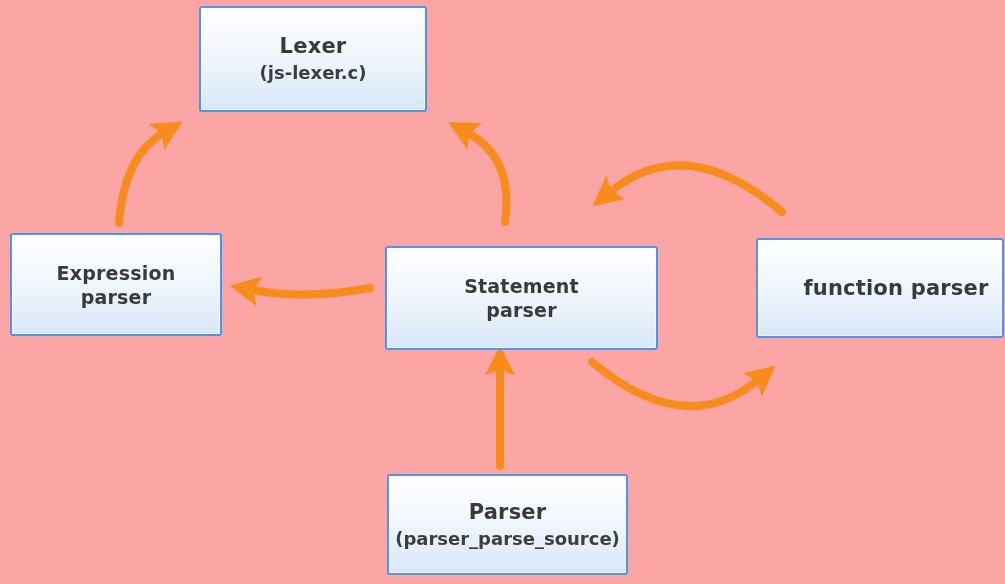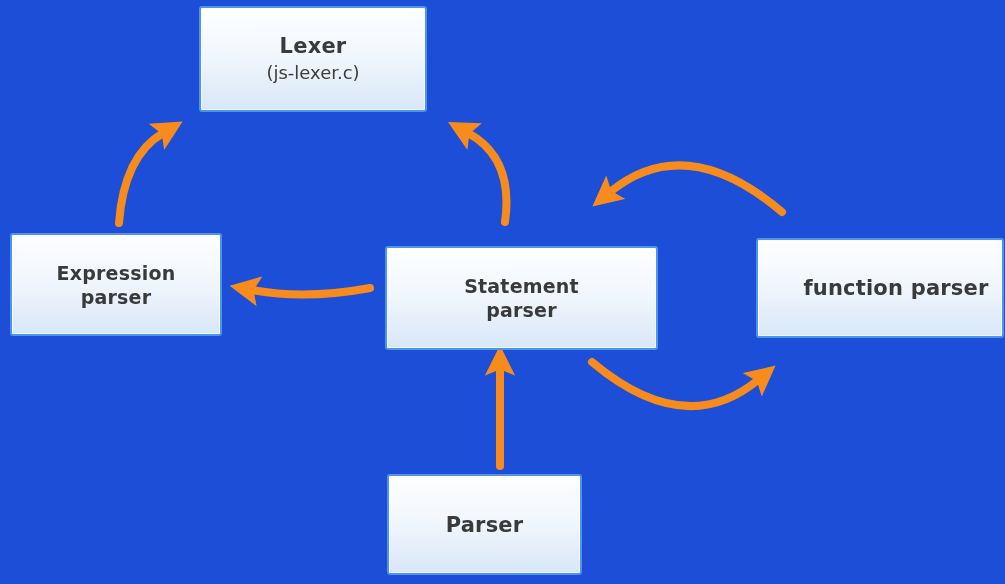--- a/index.html
+++ b/index.html
@@ -5,21 +5,21 @@
   html, body {
     margin: 0;
     padding: 0;
     background: #ffffff;
     font-family: "DejaVu Sans", "Liberation Sans", sans-serif;
   }
   .canvas {
     position: relative;
     width: 1005px;
     height: 584px;
-    background: #1d4ed8;
+    background: #fca5a5;
     overflow: hidden;
   }
   .edges-layer {
     position: absolute;
     left: 0; top: 0;
     width: 1005px;
     height: 584px;
     z-index: 1;
   }
   .node {
@@ -44,35 +44,35 @@
     letter-spacing: 0.2px;
   }
   .node .title.narrow {
     max-width: 130px; 
   }
   .node .title.big {
     font-size: 21px;
     line-height: 26px;
   }
   .node .subtitle {
-    font-weight: normal;
+    font-weight: bold;
     font-size: 17px;
     line-height: 24px;
     margin-top: 2px;
     color: #3d3d3d;
   }
   .node .subtitle.big {
     font-size: 18px;
   }
   
   #node-lexer      { left: 199px; top: 6px;   width: 228px; height: 106px; }
   #node-expression { left: 10px;  top: 233px; width: 212px; height: 103px; }
   #node-statement  { left: 385px; top: 246px; width: 273px; height: 104px; }
   #node-function   { left: 756px; top: 238px; width: 248px; height: 100px; padding-left: 32px; }
-  #node-parser     { left: 387px; top: 474px; width: 195px; height: 101px; }
+  #node-parser     { left: 387px; top: 474px; width: 241px; height: 101px; }
 </style>
 </head>
 <body>
 
 <div class="canvas">
 
   <svg class="edges-layer" width="1005" height="584" viewBox="0 0 1005 584" xmlns="http://www.w3.org/2000/svg">
     <defs>
       <marker id="ah" viewBox="0 0 10 10" refX="2.5" refY="5" markerWidth="3.8" markerHeight="3.8" orient="auto" markerUnits="strokeWidth">
         <path class="edge-head" d="M 0 0 L 10 5 L 0 10 L 2 5 z" fill="#f78c1c"></path>
@@ -104,15 +104,16 @@
   <div class="node" id="node-statement">
     <span class="title narrow">Statement parser</span>
   </div>
 
   <div class="node" id="node-function">
     <span class="title big">function parser</span>
   </div>
 
   <div class="node" id="node-parser">
     <span class="title big">Parser</span>
+    <span class="subtitle big">(parser_parse_source)</span>
   </div>
 
 </div>
 
 </body></html>

